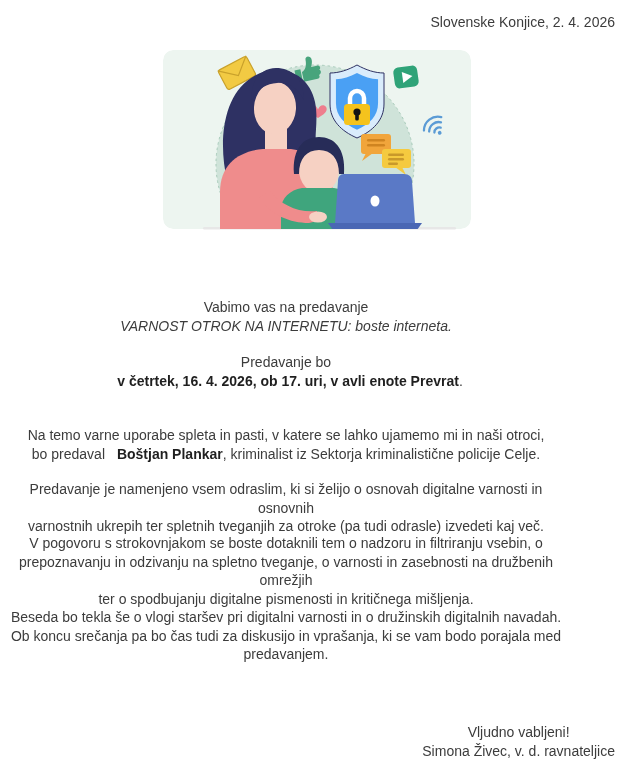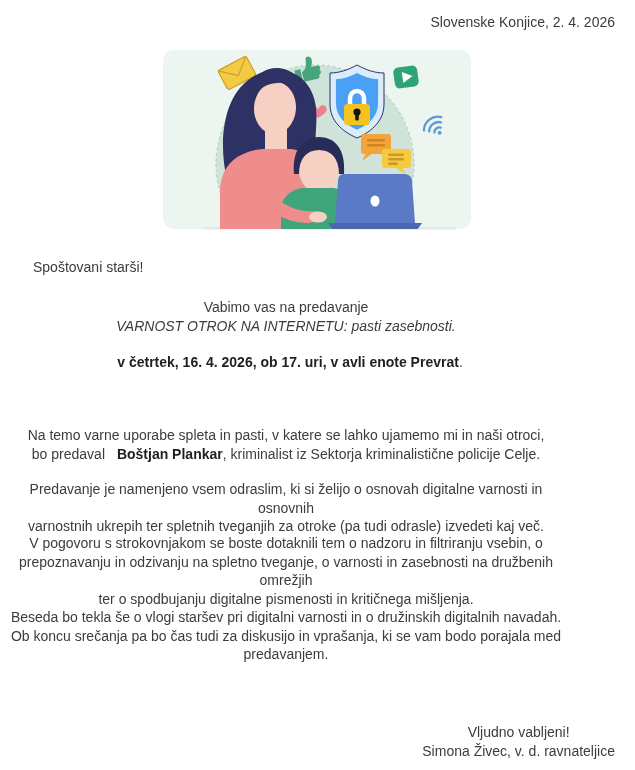--- a/index.html
+++ b/index.html
@@ -116,28 +116,28 @@
       </g>
 
       <g>
         <path d="M 181,124 L 241,124 C 246,124 249,127 249,131 L 252,173 L 172,173 L 175,131 C 175,127 177,124 181,124 Z" fill="#5a79c6"></path>
         <ellipse cx="212" cy="151" rx="4.5" ry="5.5" fill="#ffffff"></ellipse>
         <path d="M 165,173 L 259,173 L 254,180 L 170,180 Z" fill="#4a67b4"></path>
       </g>
     </g>
   </svg>
 
-  <div class="text greeting">Spoštovani starši!</div>
 
   <div class="text centerblock invite">
     <div>Vabimo vas na predavanje</div>
-    <div class="italictxt">VARNOST OTROK NA INTERNETU: pasti zasebnosti.</div>
+    <div class="italictxt">VARNOST OTROK NA INTERNETU: boste interneta.</div>
   </div>
 
   <div class="text centerblock schedule">
+    <div>Predavanje bo</div>
     <div><span class="boldtxt">v četrtek, 16. 4. 2026, ob 17. uri, v avli enote Prevrat</span><span>.</span></div>
   </div>
 
   <div class="text centerblock prewrap p2">Predavanje je namenjeno vsem odraslim, ki si želijo o osnovah digitalne varnosti in osnovnih
 varnostnih ukrepih ter spletnih tveganjih za otroke (pa tudi odrasle) izvedeti kaj več.</div>
 
   <div class="text centerblock prewrap p1"><span>Na temo varne uporabe spleta in pasti, v katere se lahko ujamemo mi in naši otroci,
 bo predaval </span><span class="boldtxt">Boštjan Plankar</span><span>, kriminalist iz Sektorja kriminalistične policije Celje.</span></div>
 
   <div class="text signoff">

